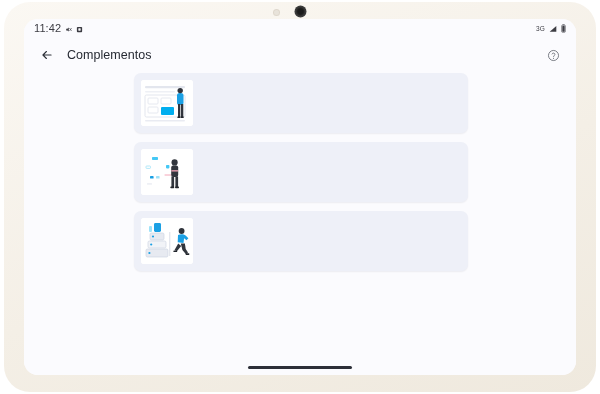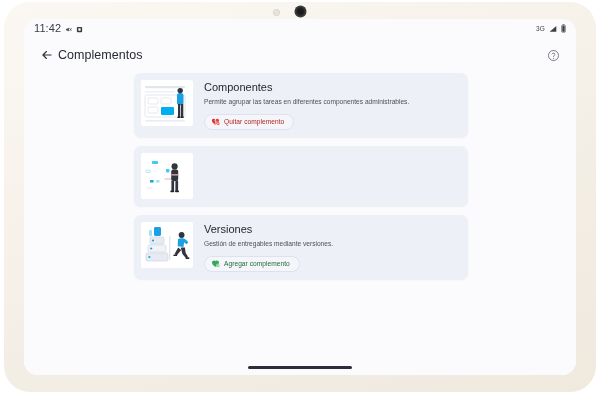--- a/index.html
+++ b/index.html
@@ -102,20 +102,21 @@
   #back-button {
     width: 22px; height: 22px;
     display: flex; align-items: center; justify-content: center;
     border-radius: 50%;
     cursor: pointer;
     flex: 0 0 auto;
   }
   #page-title {
     font-size: 12.5px;
     color: #262a33;
+    margin-left: 9px;
     letter-spacing: 0.05px;
     white-space: nowrap;
   }
   #help-button {
     margin-left: auto;
     width: 22px; height: 22px;
     display: flex; align-items: center; justify-content: center;
     border-radius: 50%;
     cursor: pointer;
   }
@@ -285,34 +286,20 @@
             <rect x="4" y="40" width="40" height="1.6" rx="0.8" fill="#e9ebf2"></rect>
             <g>
               <rect x="36" y="13" width="6.5" height="12" rx="2.6" fill="#1ba0e4"></rect>
               <circle cx="39.2" cy="10.6" r="2.7" fill="#31353d"></circle>
               <rect x="37" y="24" width="2.3" height="13" fill="#31353d"></rect>
               <rect x="40" y="24" width="2.3" height="13" fill="#31353d"></rect>
               <rect x="36.3" y="36.4" width="3.2" height="1.5" rx="0.6" fill="#22262c"></rect>
               <rect x="39.6" y="36.4" width="3.2" height="1.5" rx="0.6" fill="#22262c"></rect>
             </g>
           </svg>
-        </div>
-        <div class="card-body">
-          <div class="card-title">Componentes</div>
-          <div class="card-desc">Permite agrupar las tareas en diferentes componentes administrables.</div>
-          <div class="card-action action-remove">
-            <svg width="9" height="9" viewBox="0 0 24 24">
-              <path d="M12 21s-7.5-4.7-9.3-9.1C1.3 8.3 3.6 4.6 7.2 4.6c2 0 3.5 1.1 4.3 2.3l.5.8" fill="#e0392c"></path>
-              <path d="M12 21s7.5-4.7 9.3-9.1c1.4-3.6-.9-7.3-4.5-7.3-2 0-3.5 1.1-4.3 2.3l-.5.8" fill="#e0392c" opacity="0.92"></path>
-              <path d="M12.6 5.4l-2.3 4.9 4 2-2.6 4.6" fill="none" stroke="#ffffff" stroke-width="1.7" stroke-linejoin="round" stroke-linecap="round"></path>
-              <circle cx="19.2" cy="17.6" r="4.2" fill="#e0392c" stroke="#ffffff" stroke-width="1.2"></circle>
-              <path d="M17.4 17.6h3.6" stroke="#ffffff" stroke-width="1.5" stroke-linecap="round"></path>
-            </svg>
-            <span class="card-action-label">Quitar complemento</span>
-          </div>
         </div>
       </div>
 
       <div class="addon-card">
         <div class="card-thumb">
           <svg width="52" height="46" viewBox="0 0 52 46">
             <rect x="0" y="0" width="52" height="46" fill="#ffffff"></rect>
             <rect x="11" y="8" width="6" height="3" rx="0.8" fill="#44c8f5"></rect>
             <rect x="5" y="17" width="4.5" height="2.4" rx="0.7" fill="none" stroke="#9fe2f8" stroke-width="0.8"></rect>
             <rect x="25" y="16" width="3.4" height="3.4" rx="0.8" fill="#44c8f5"></rect>
@@ -349,32 +336,20 @@
             <g>
               <circle cx="40.6" cy="13" r="2.9" fill="#31353d"></circle>
               <path d="M37 17c2.6-1.2 5.6-1.2 7.6.6l2.8 2.6-1.9 2-2.4-1.9-.6 4.6-5.8-.7z" fill="#1ba0e4"></path>
               <path d="M37.2 25.4l-3.6 6.6 2.3 1.3 4.3-5.3z" fill="#31353d"></path>
               <path d="M39.8 25.6l1.6 6.4 3.6 4.2 2-1.6-2.3-3.6-.8-5.6z" fill="#31353d"></path>
               <rect x="32.4" y="32.4" width="3.8" height="1.7" rx="0.7" fill="#22262c"></rect>
               <rect x="44.6" y="35.2" width="3.8" height="1.7" rx="0.7" fill="#22262c"></rect>
             </g>
           </svg>
         </div>
-        <div class="card-body">
-          <div class="card-title">Versiones</div>
-          <div class="card-desc">Gestión de entregables mediante versiones.</div>
-          <div class="card-action action-add">
-            <svg width="9" height="9" viewBox="0 0 24 24">
-              <path d="M12 21s-9.3-5.6-9.3-11.1C2.7 6.4 5.3 4 8.5 4c1.9 0 3.1 1 3.5 1.8C12.4 5 13.6 4 15.5 4c3.2 0 5.8 2.4 5.8 5.9C21.3 15.4 12 21 12 21z" fill="#34a853"></path>
-              <circle cx="18.4" cy="17.6" r="4.4" fill="#34a853" stroke="#ffffff" stroke-width="1.2"></circle>
-              <path d="M18.4 15.5v4.2M16.3 17.6h4.2" stroke="#ffffff" stroke-width="1.5" stroke-linecap="round"></path>
-            </svg>
-            <span class="card-action-label">Agregar complemento</span>
-          </div>
-        </div>
       </div>
 
     </div>
   </div>
 
   <div id="nav-bar">
     <div id="home-indicator"></div>
   </div>
 
 </div>

